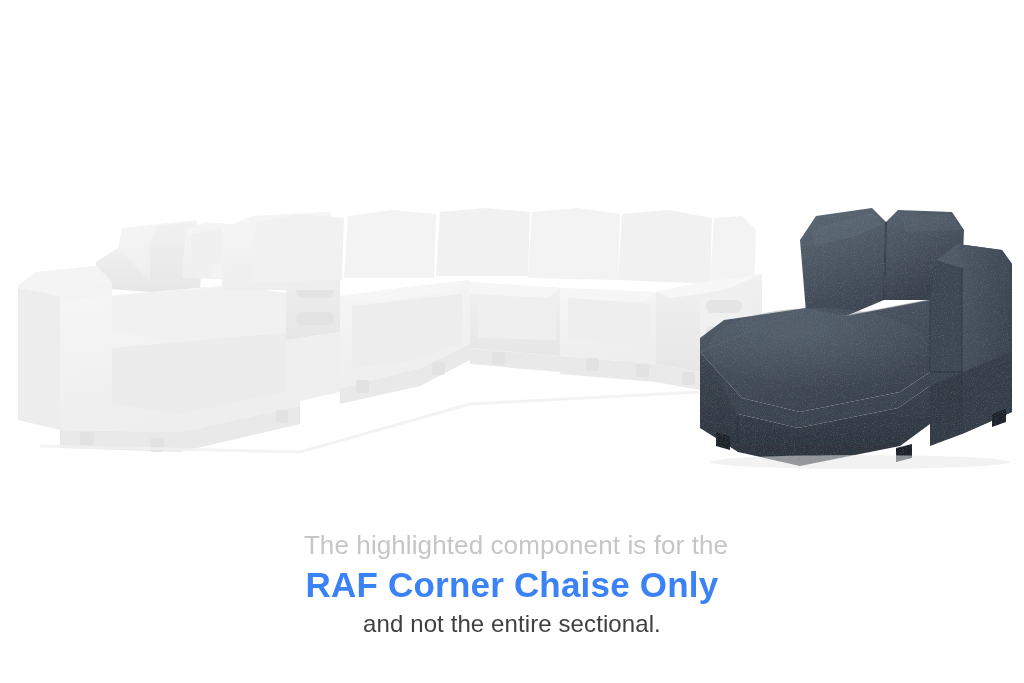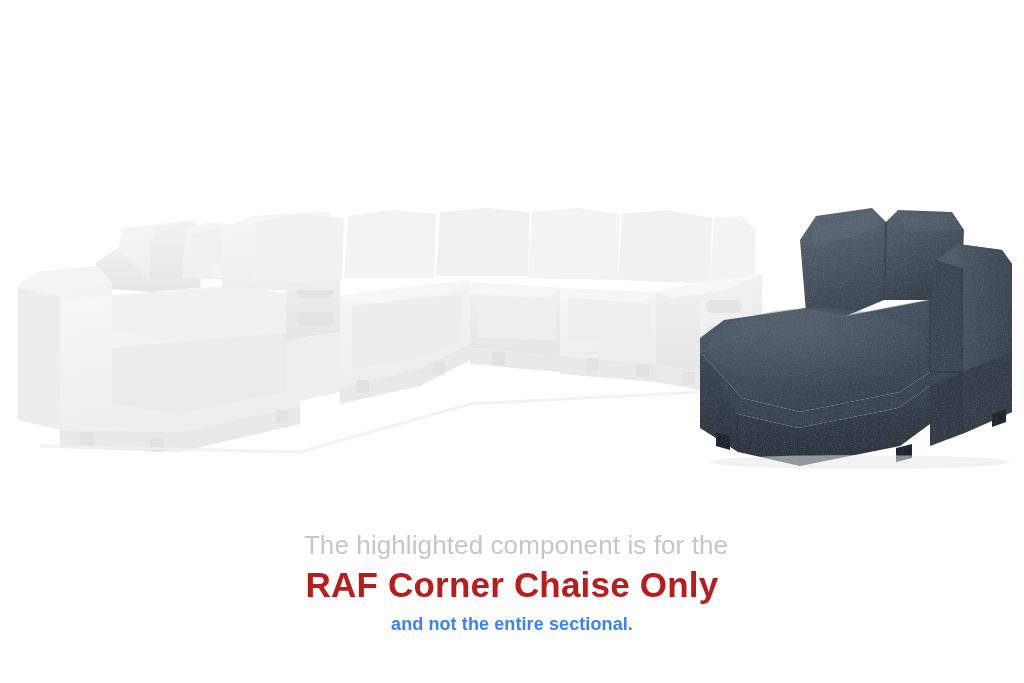--- a/index.html
+++ b/index.html
@@ -37,28 +37,28 @@
     line-height: 34px;
     font-weight: 400;
     color: #c6c6c6;
     letter-spacing: 0.1px;
     padding-left: 8px;
   }
   .cap-line-2 {
     font-size: 35px;
     line-height: 46px;
     font-weight: 700;
-    color: #b91c1c;
+    color: #3b82f6;
     letter-spacing: 0.2px;
   }
   .cap-line-3 {
-    font-size: 18px;
+    font-size: 24px;
     line-height: 32px;
-    font-weight: 700;
-    color: #3b82f6;
+    font-weight: 400;
+    color: #404040;
     letter-spacing: 0.1px;
   }
 </style>
 </head>
 <body>
 
 <div id="stage">
 
   <svg id="product-art" viewBox="0 0 1024 683" xmlns="http://www.w3.org/2000/svg" aria-hidden="true">
 

